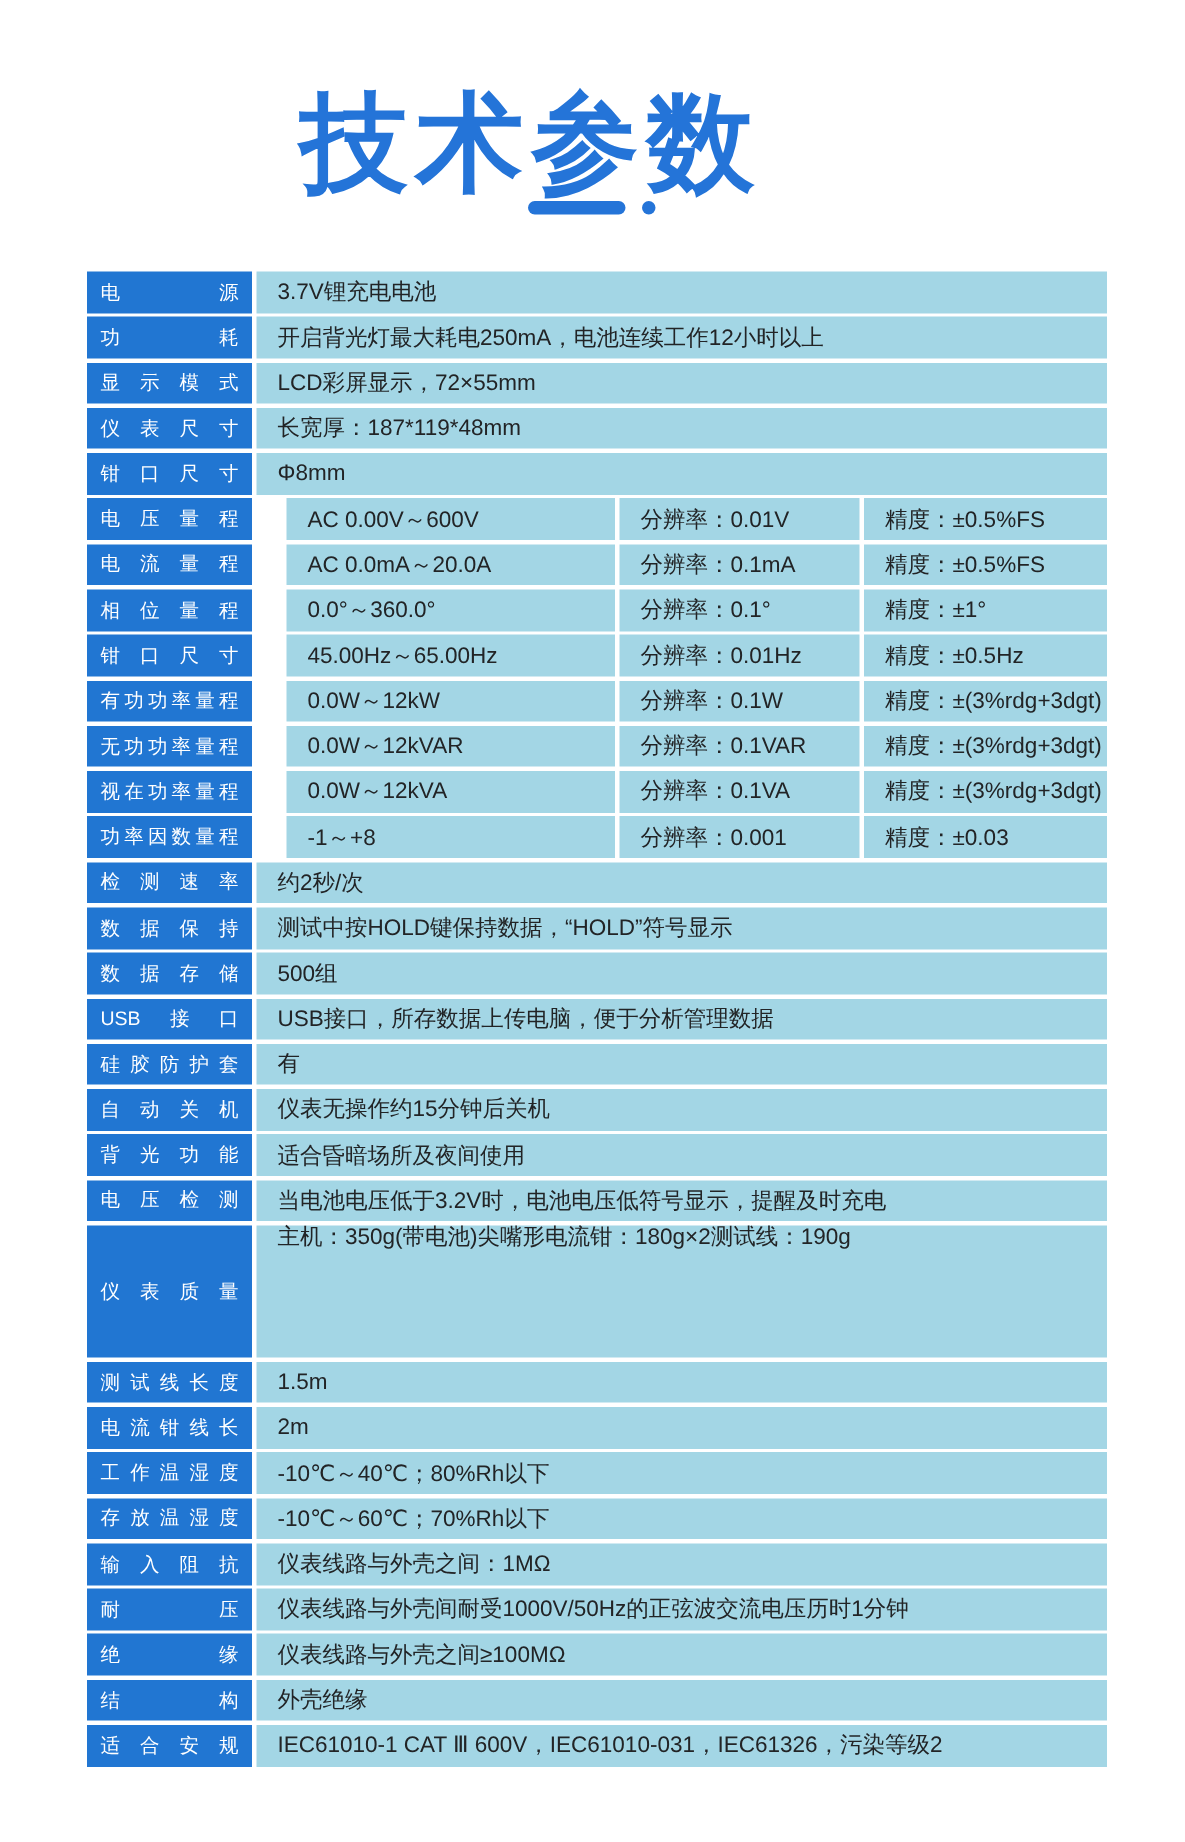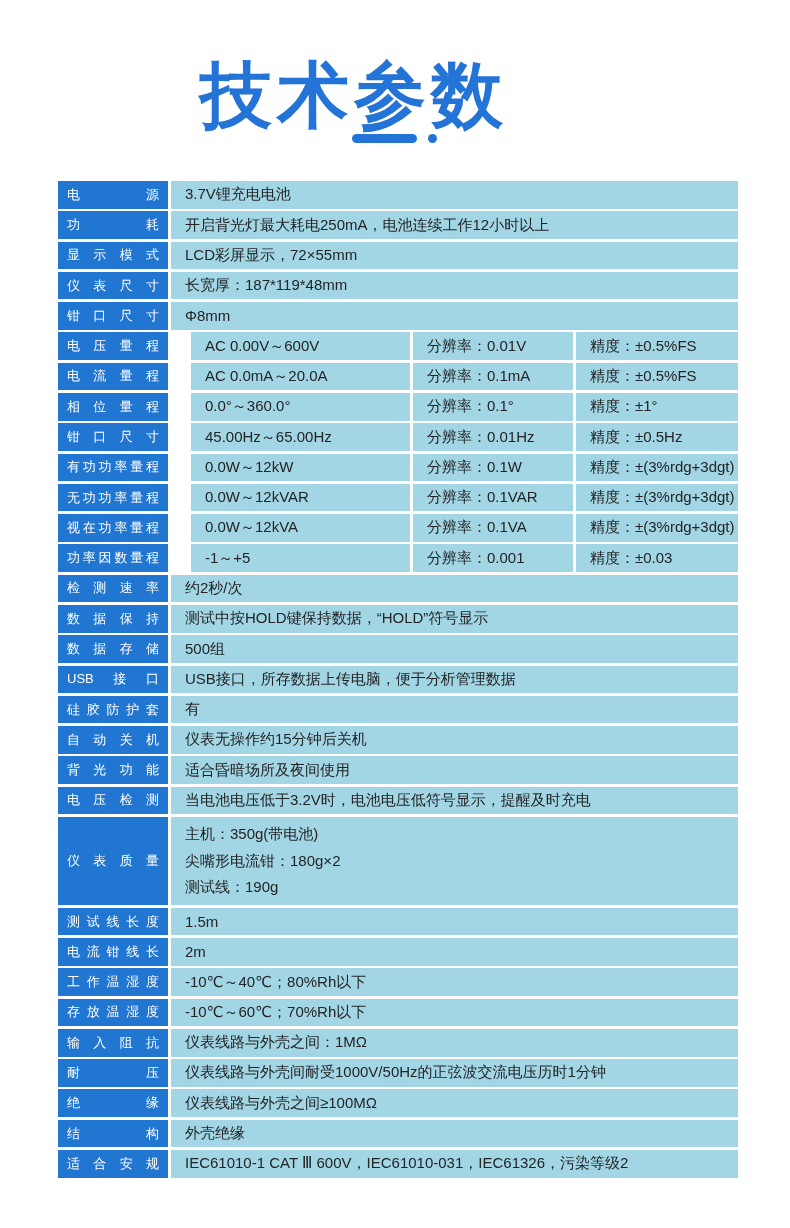--- a/index.html
+++ b/index.html
@@ -60,21 +60,21 @@
     display:flex;align-items:center;
     font-size:15px;
     padding-left:14px;
     white-space:nowrap;
   }
   .content-cell.wide{flex:1;}
   .content-cell.sub-col-0{flex:none;width:219px;margin-left:20px;}
   .content-cell.sub-col-1{flex:none;width:160px;}
   .content-cell.sub-col-2{flex:1;}
   .content-cell.multiline{
-    flex:1;flex-direction:column;align-items:flex-start;justify-content:center;
+    flex:1;flex-direction:row;align-items:flex-start;
     row-gap:10px;
   }
   .content-cell.multiline .line{line-height:1.1;}
 </style>
 </head>
 <body>
 
 <div class="page">
   <h1 class="title">技术参数</h1>
   <div class="title-underline"></div>
@@ -163,21 +163,21 @@
       <span class="label-text">视在功率量程</span>
     </div>
   <div class="content-cell sub-col-0">0.0W～12kVA</div>
         <div class="content-cell sub-col-1">分辨率：0.1VA</div>
         <div class="content-cell sub-col-2">精度：±(3%rdg+3dgt)</div>
       </div>
       <div class="row">
     <div class="label-cell">
       <span class="label-text">功率因数量程</span>
     </div>
-  <div class="content-cell sub-col-0">-1～+5</div>
+  <div class="content-cell sub-col-0">-1～+8</div>
         <div class="content-cell sub-col-1">分辨率：0.001</div>
         <div class="content-cell sub-col-2">精度：±0.03</div>
       </div>
       <div class="row">
     <div class="label-cell">
       <span class="label-text">检测速率</span>
     </div>
   <div class="content-cell wide">约2秒/次</div>
       </div>
       <div class="row">

